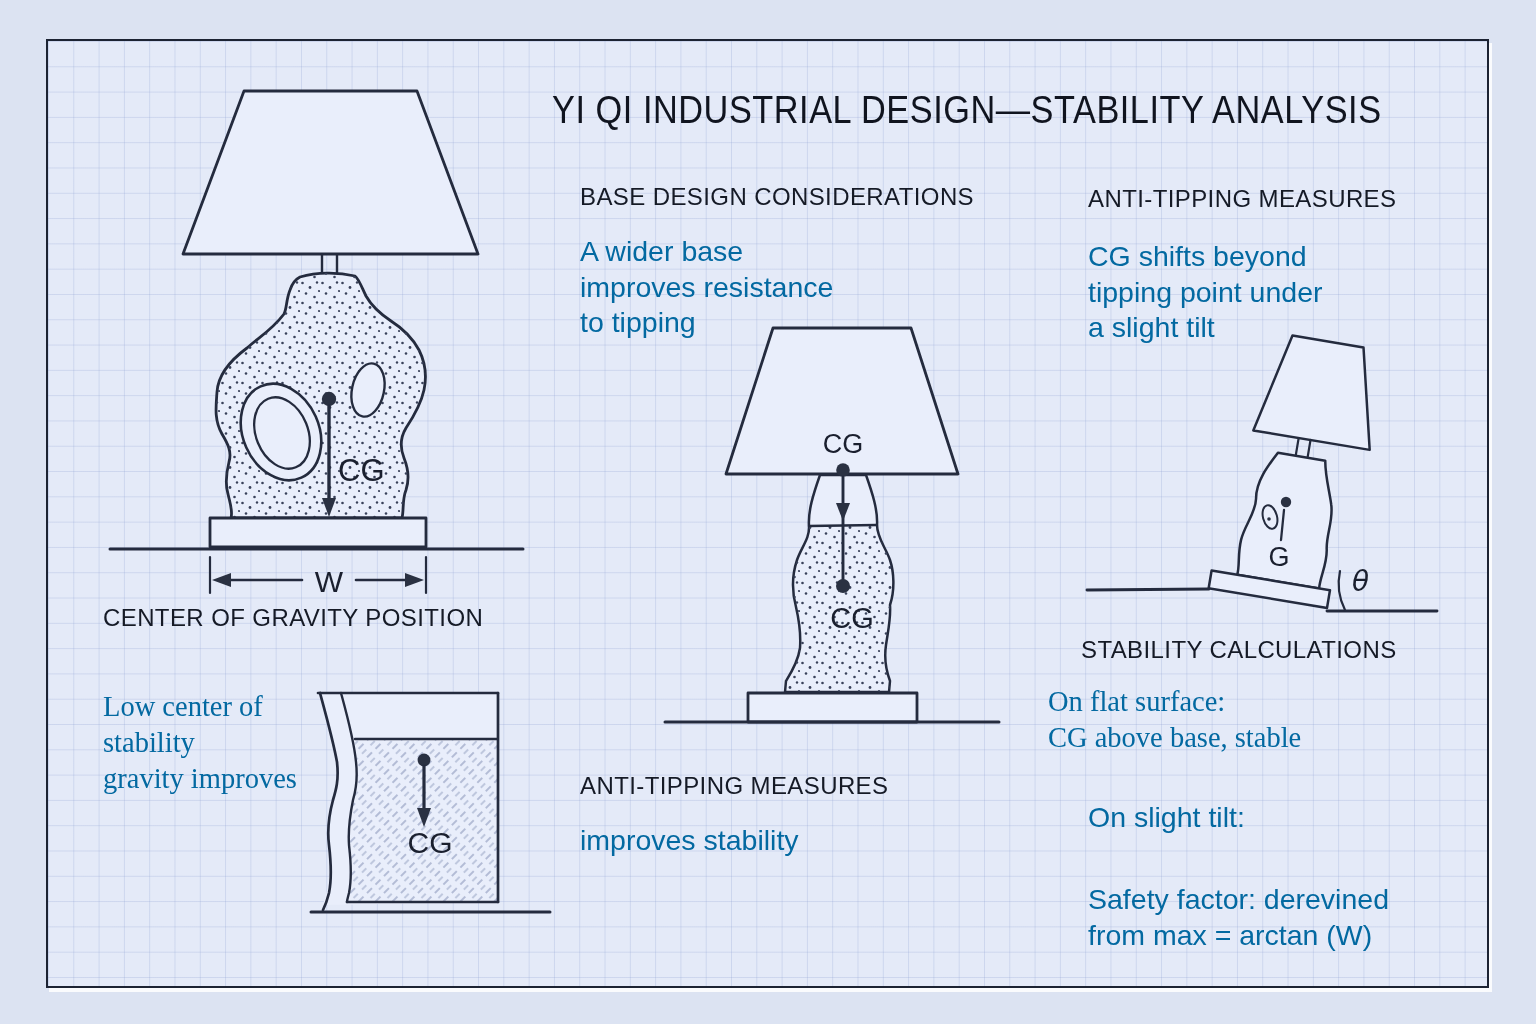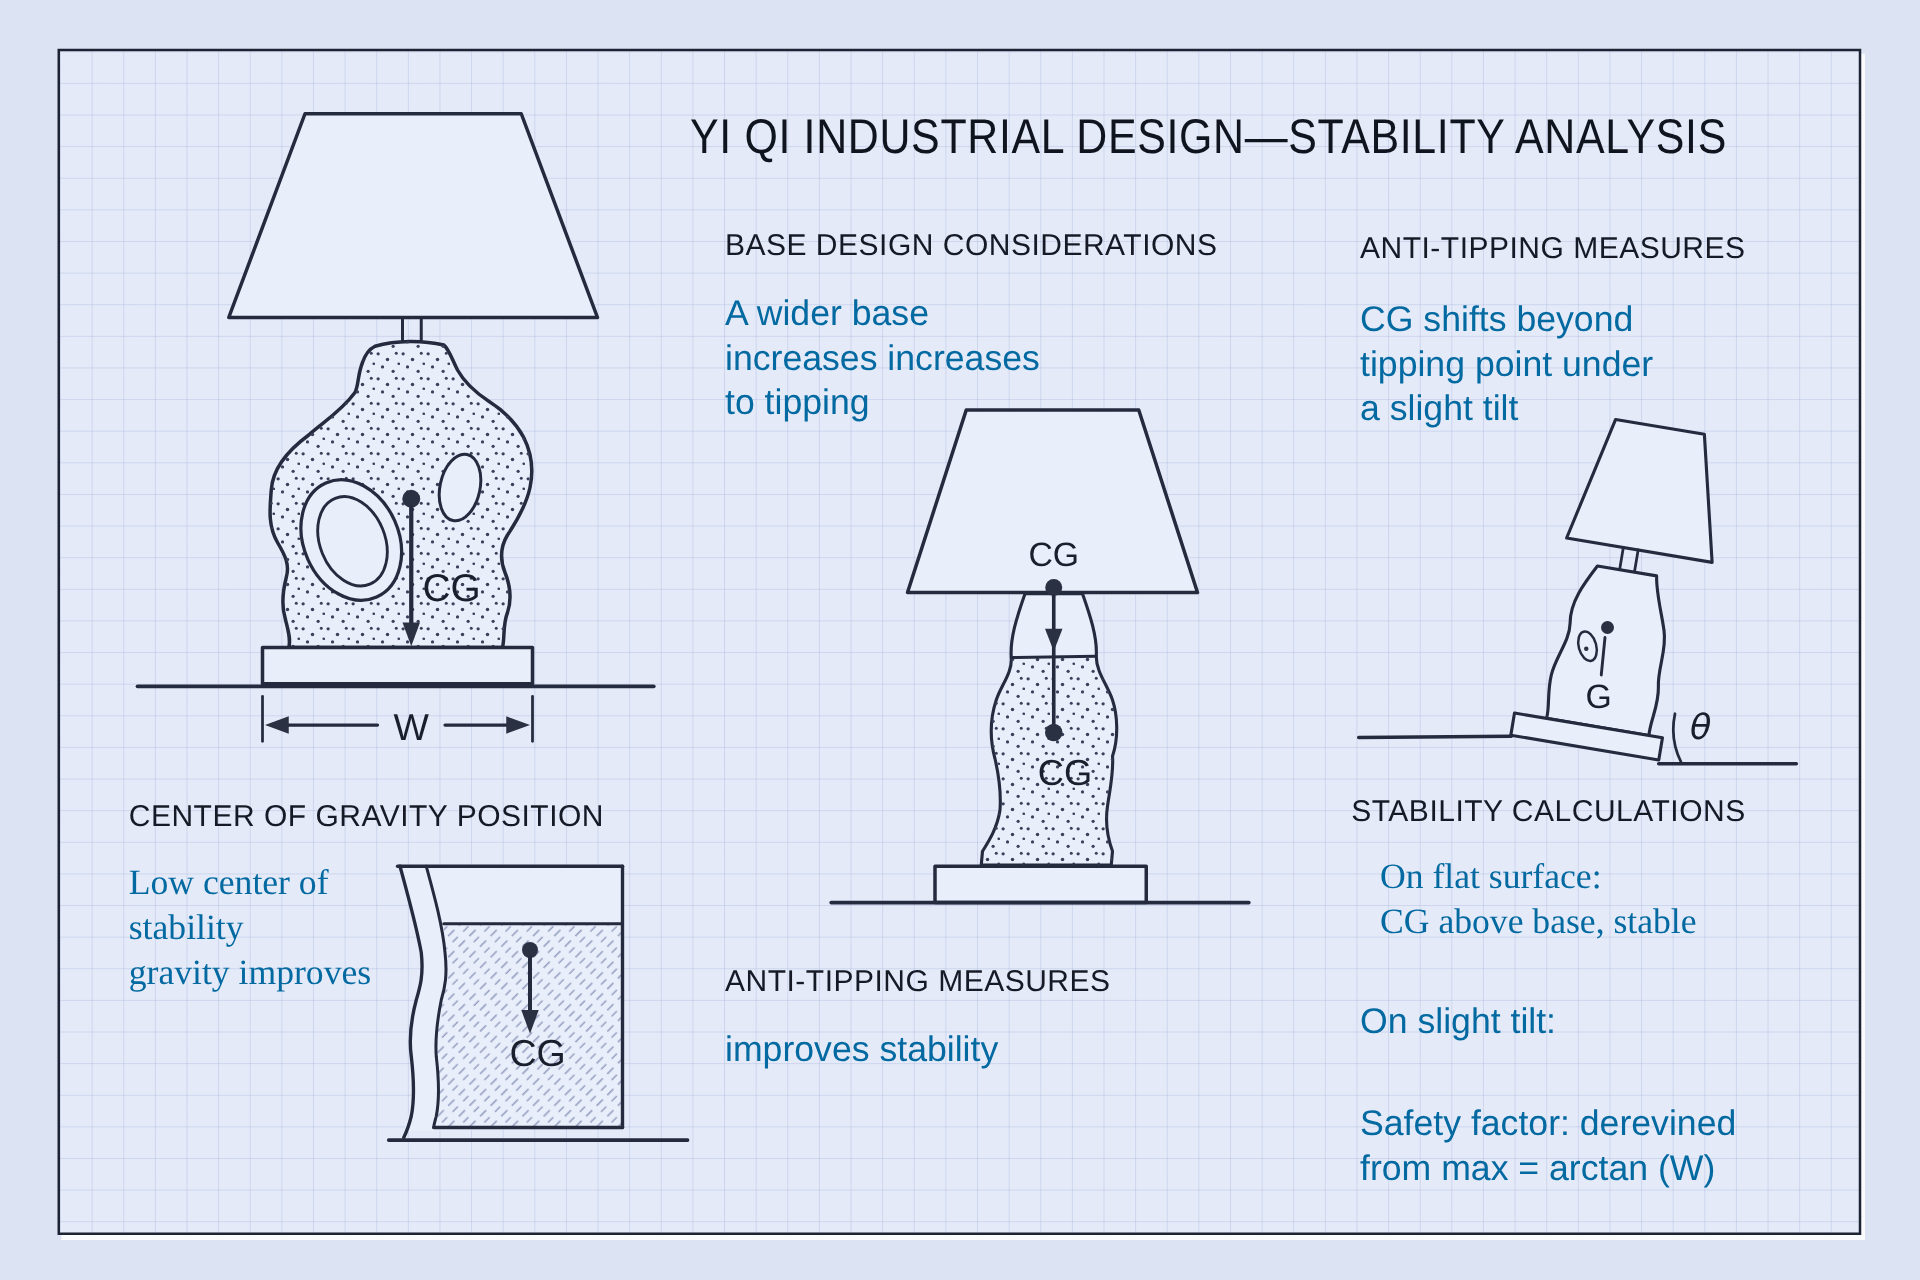--- a/index.html
+++ b/index.html
@@ -133,45 +133,45 @@
   </g>
   <text x="1279" y="566" font-size="27" text-anchor="middle">G</text>
   <text x="1352" y="591" font-size="28" class="theta">θ</text>
 </svg>
 
 <div class="txt title" style="left:552px;top:88px">YI QI INDUSTRIAL DESIGN—STABILITY ANALYSIS</div>
 
 <div class="txt h" style="left:580px;top:183px">BASE DESIGN CONSIDERATIONS</div>
 <div class="txt p" style="left:580px;top:234px">
   <div>A wider base</div>
-  <div>increases increases</div>
+  <div>improves resistance</div>
   <div>to tipping</div>
 </div>
 
 <div class="txt h" style="left:1088px;top:185px">ANTI-TIPPING MEASURES</div>
 <div class="txt p" style="left:1088px;top:239px">
   <div>CG shifts beyond</div>
   <div>tipping point under</div>
   <div>a slight tilt</div>
 </div>
 
-<div class="txt h" style="left:103px;top:640px">CENTER OF GRAVITY POSITION</div>
+<div class="txt h" style="left:103px;top:604px">CENTER OF GRAVITY POSITION</div>
 <div class="txt p lh36" style="left:103px;top:689px">
   <div>Low center of</div>
   <div>stability</div>
   <div>gravity improves</div>
 </div>
 
 <div class="txt h" style="left:580px;top:772px">ANTI-TIPPING MEASURES</div>
 <div class="txt p lh34" style="left:580px;top:823px">
   <div>improves stability</div>
 </div>
 
 <div class="txt h" style="left:1081px;top:636px">STABILITY CALCULATIONS</div>
-<div class="txt p lh36" style="left:1104px;top:684px">
+<div class="txt p lh36" style="left:1048px;top:684px">
   <div>On flat surface:</div>
   <div>CG above base, stable</div>
 </div>
 <div class="txt p" style="left:1088px;top:800px">
   <div>On slight tilt:</div>
 </div>
 <div class="txt p" style="left:1088px;top:882px">
   <div>Safety factor: derevined</div>
   <div>from max = arctan (W)</div>
 </div>

